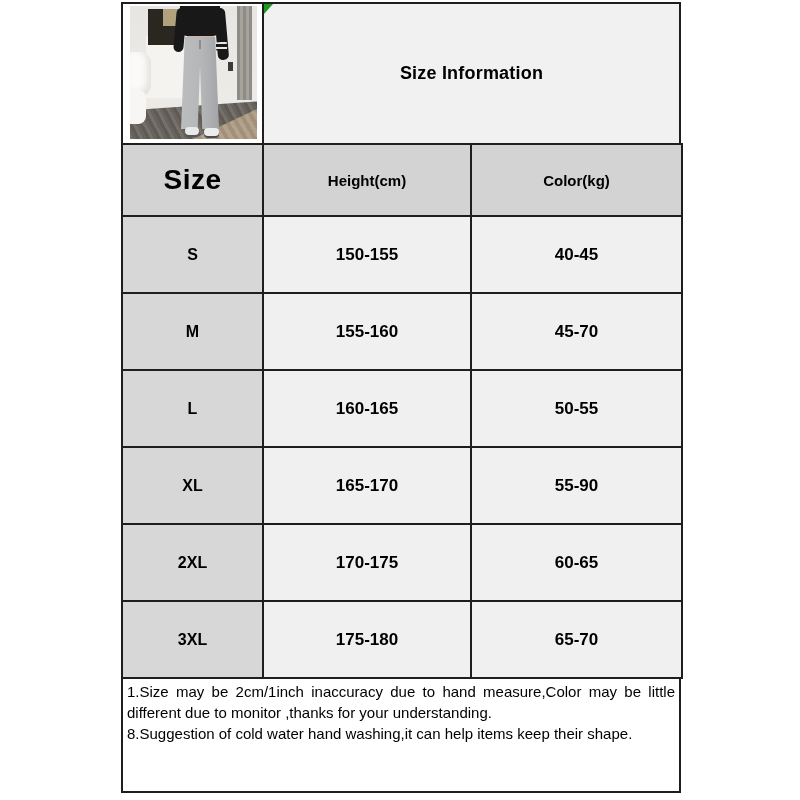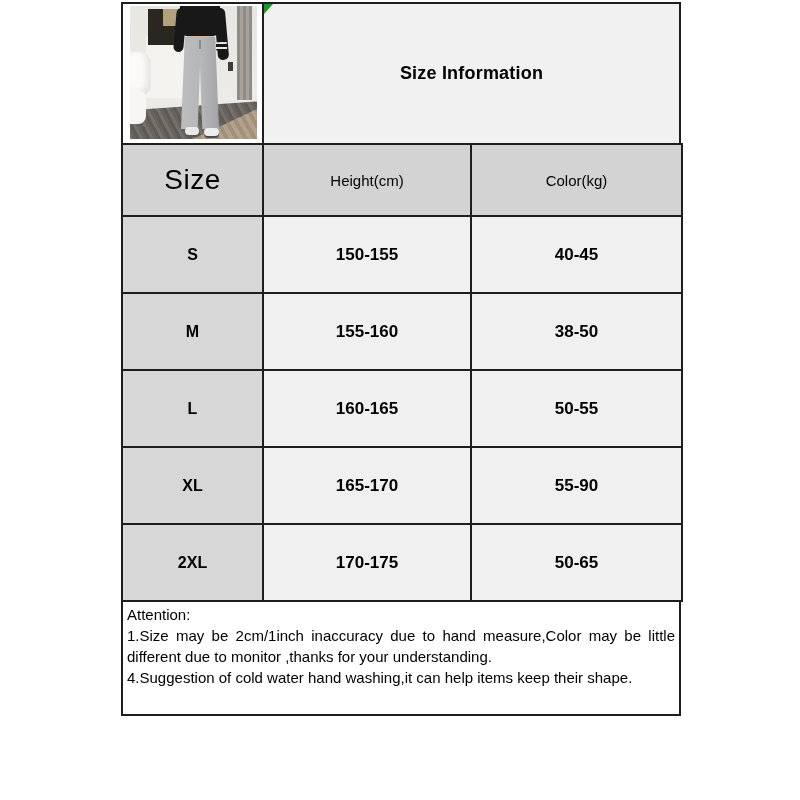--- a/index.html
+++ b/index.html
@@ -54,21 +54,21 @@
     background:linear-gradient(90deg,#bcbdbf 0%,#b5b6b8 55%,#a3a4a7 100%);
     clip-path:polygon(10% 0,90% 0,100% 100%,56% 100%,50% 32%,44% 100%,0 100%);}
   .ph-drawstring{left:69px;top:34px;width:2px;height:9px;background:#8b8c8e;}
   .ph-shoe-l{left:55px;top:121px;width:14px;height:8px;background:#e9e9e9;border-radius:4px;box-shadow:0 2px 0 #565656;}
   .ph-shoe-r{left:74px;top:122px;width:15px;height:8px;background:#ededed;border-radius:4px;box-shadow:0 2px 0 #4d4d4d;}
 
   
   table.size-table{width:560px;border-collapse:collapse;table-layout:fixed;}
   .size-table th,.size-table td{border:2px solid var(--border);text-align:center;vertical-align:middle;}
   .size-table thead tr{height:72px;}
-  .size-table thead th{background:var(--header-gray);font-size:15px;font-weight:normal;}
+  .size-table thead th{background:var(--header-gray);font-size:15px;font-weight:bold;}
   .size-table thead th.big{font-size:28px;letter-spacing:0.5px;}
   .size-table tbody tr{height:77px;}
   .size-table tbody td{background:var(--cell-gray);font-size:17px;font-weight:bold;}
   .size-table tbody td.c-size{background:var(--sizecol-gray);font-size:16px;}
 
   
   .attention{width:560px;height:114px;border:2px solid var(--border);border-top:none;background:#fff;
     padding:2px 4px 0 4px;font-size:15px;line-height:21px;}
   .att-just{text-align:justify;}
 </style>
@@ -124,40 +124,44 @@
       </thead>
       <tbody>
         <tr>
           <td class="c-size">S</td>
           <td>150-155</td>
           <td>40-45</td>
         </tr>
         <tr>
           <td class="c-size">M</td>
           <td>155-160</td>
-          <td>38-50</td>
+          <td>45-70</td>
         </tr>
         <tr>
           <td class="c-size">L</td>
           <td>160-165</td>
           <td>50-55</td>
         </tr>
         <tr>
           <td class="c-size">XL</td>
           <td>165-170</td>
           <td>55-90</td>
         </tr>
         <tr>
           <td class="c-size">2XL</td>
           <td>170-175</td>
-          <td>50-65</td>
+          <td>60-65</td>
+        </tr>
+        <tr>
+          <td class="c-size">3XL</td>
+          <td>175-180</td>
+          <td>65-70</td>
         </tr>
       </tbody>
     </table>
 
     <div class="attention">
-      <div>Attention:</div>
       <div class="att-just">1.Size may be 2cm/1inch inaccuracy due to hand measure,Color may be little different due to monitor ,thanks for your understanding.</div>
-      <div class="att-just">4.Suggestion of cold water hand washing,it can help items keep their shape.</div>
+      <div class="att-just">8.Suggestion of cold water hand washing,it can help items keep their shape.</div>
     </div>
 
   </div>
 </div>
 
 </body></html>

